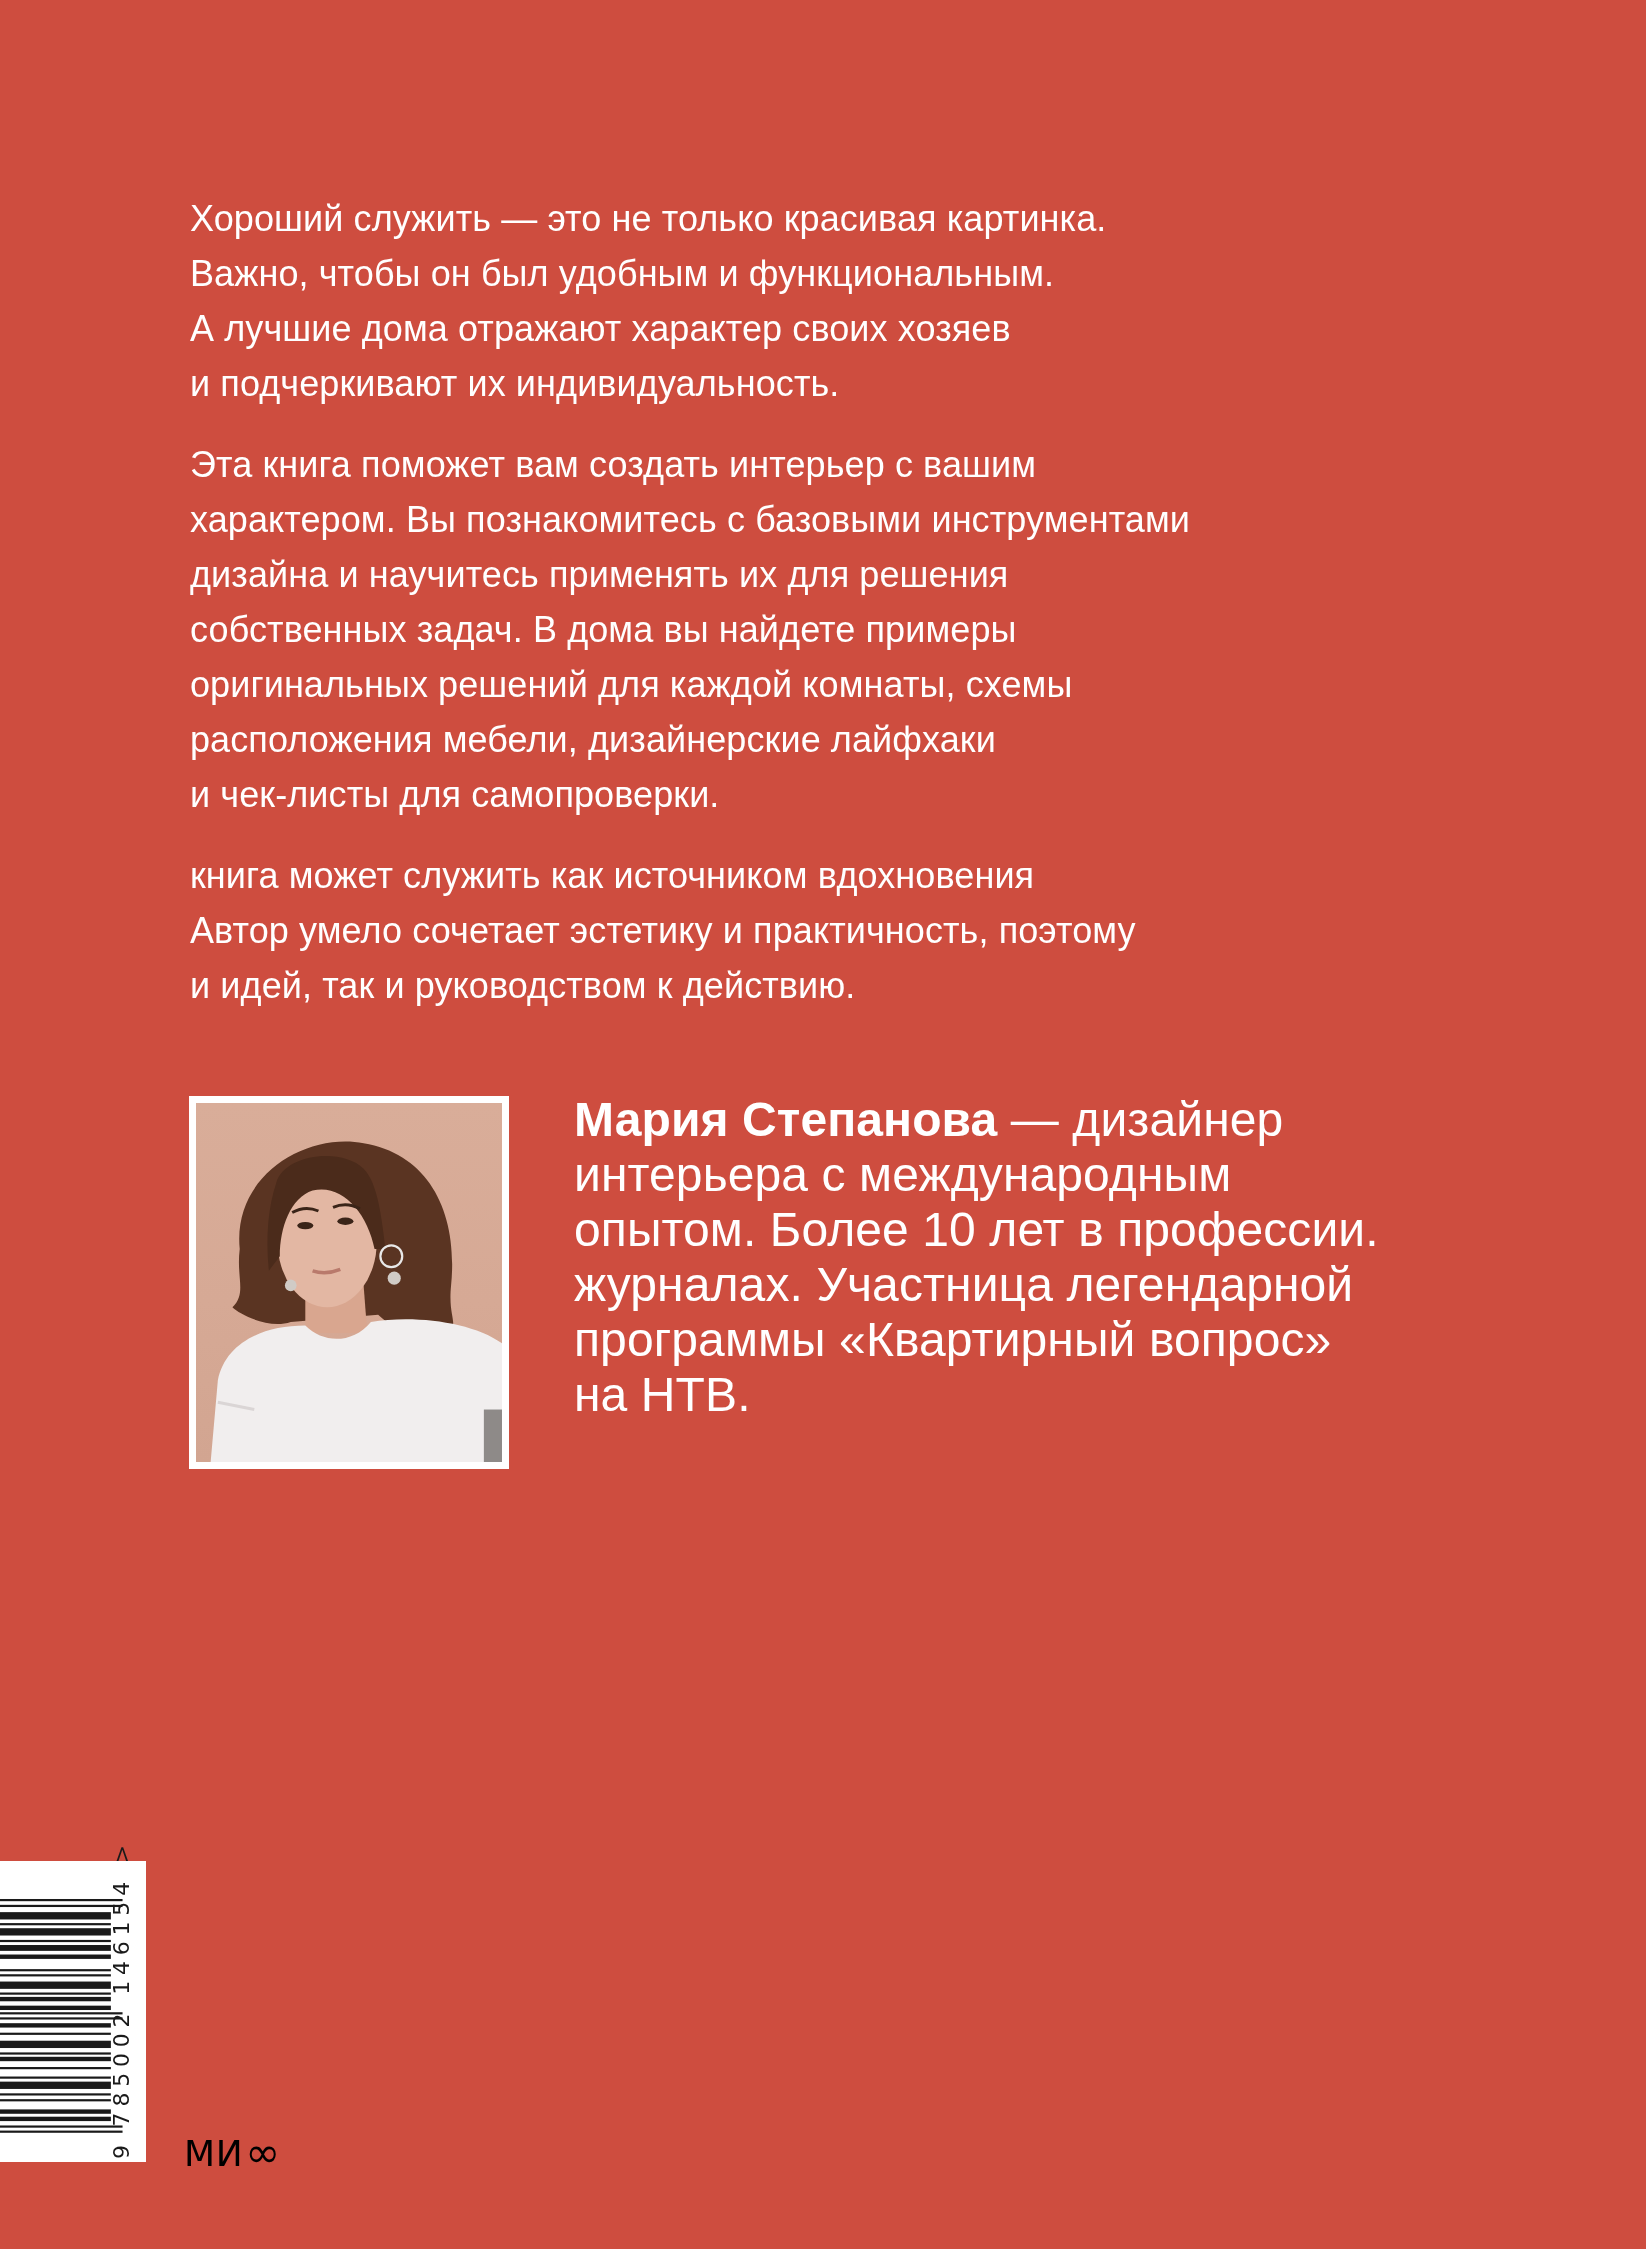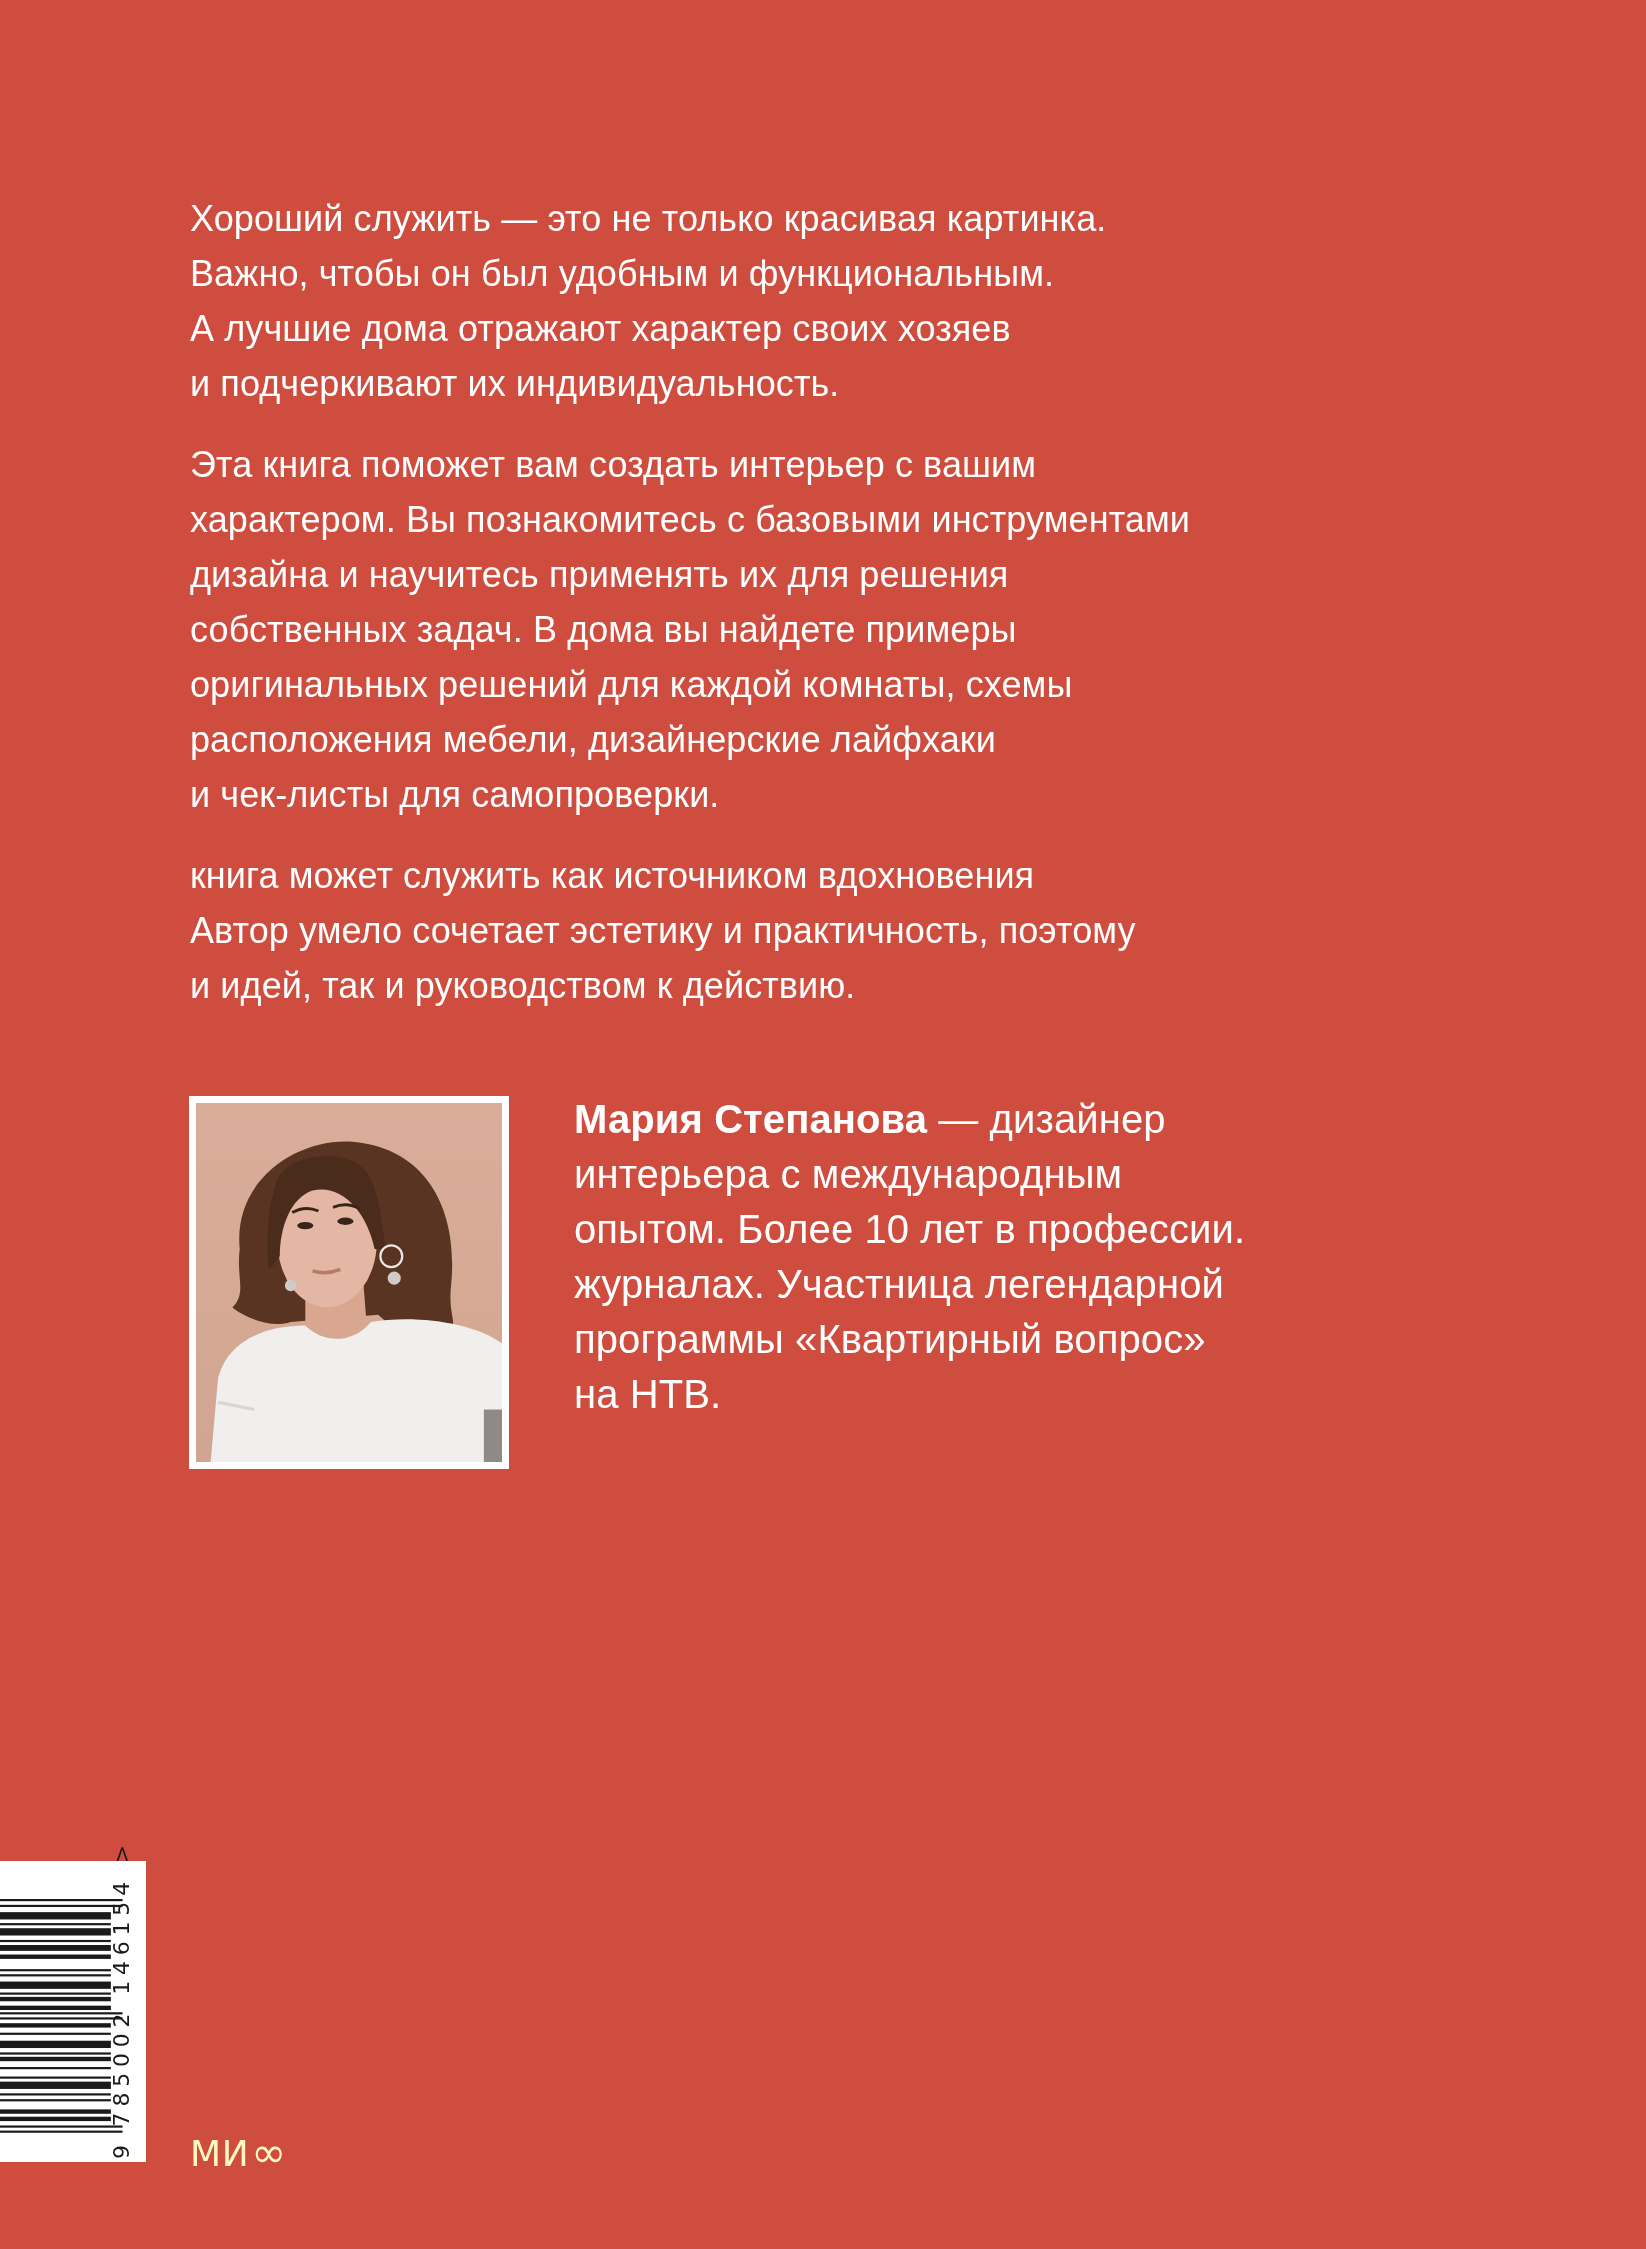--- a/index.html
+++ b/index.html
@@ -15,35 +15,35 @@
   .author-photo-frame {
     position:absolute; left:189px; top:1096px; width:320px; height:373px;
     background:#ffffff; box-sizing:border-box; padding:6.6px;
   }
   .photo {
     width:100%; height:100%; position:relative; overflow:hidden;
     background:linear-gradient(180deg,#d9ad99 0%, #d6a995 55%, #d2a591 100%);
   }
   .photo svg { position:absolute; left:0; top:0; width:100%; height:100%; }
   .bio { position:absolute; left:574px; top:1092px; width:701px; }
-  .bio .line { font-size:40px; line-height:55px; }
+  .bio .line { font-size:48px; line-height:55px; }
   .bold { font-weight:bold; }
   .barcode-box {
     position:absolute; left:0; top:1861px; width:146px; height:301px; background:#ffffff;
   }
   .barcode-bars { position:absolute; left:0; top:0; width:124px; height:301px; }
   .digit-text {
     position:absolute; left:109px; top:2159px;
     transform:rotate(-90deg); transform-origin:0 0;
     font-family:"DejaVu Sans", sans-serif; font-size:22px; color:#1a1a1a;
     letter-spacing:5.8px; white-space:nowrap;
   }
   .logo {
-    position:absolute; left:190px; top:2132px;
-    font-family:"DejaVu Sans", sans-serif; font-size:36px; color:#fef9c3;
+    position:absolute; left:184px; top:2132px;
+    font-family:"DejaVu Sans", sans-serif; font-size:36px; color:#000000;
     letter-spacing:0.7px; display:flex; align-items:center;
   }
   .logo .inf { font-size:42px; margin-left:1.5px; line-height:1; }
 </style>
 </head>
 <body>
 
 <div class="blurb">
   <p class="para">
     <span class="line">Хороший служить — это не только красивая картинка.</span>

